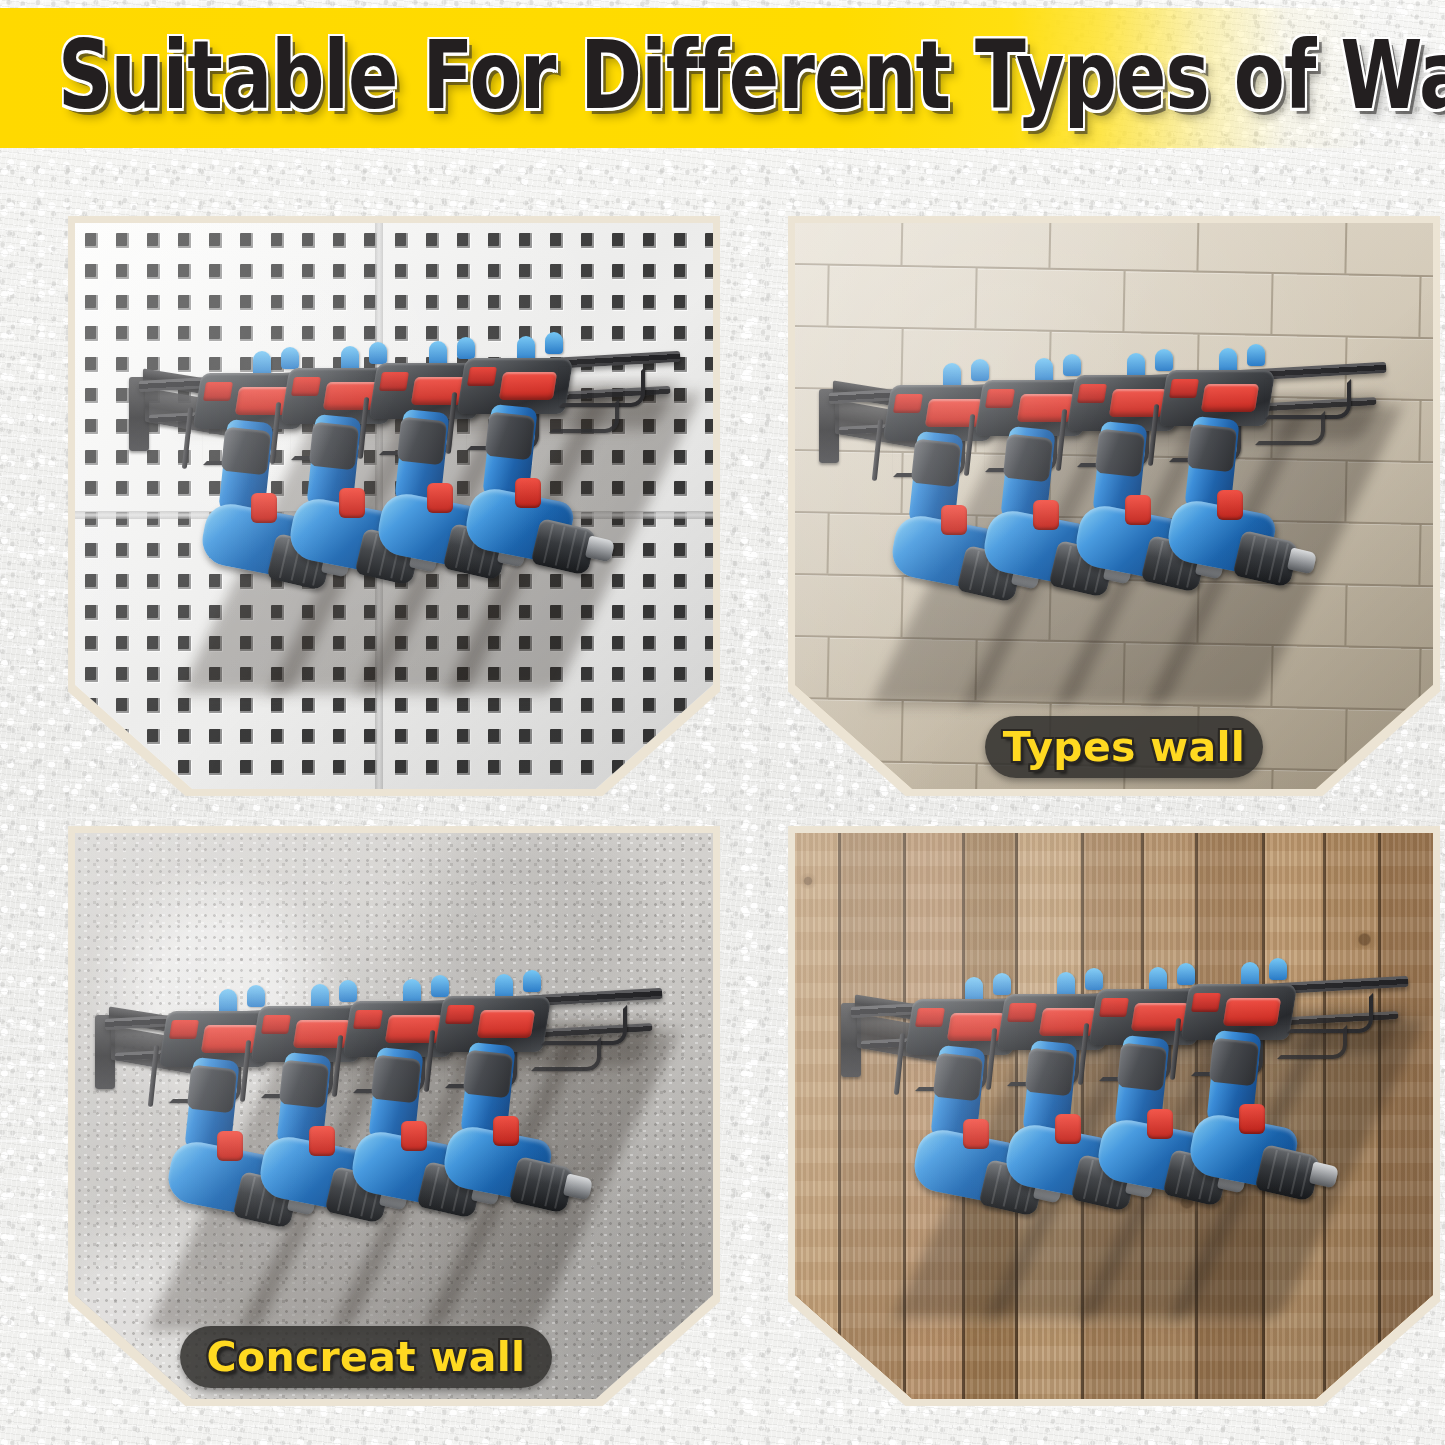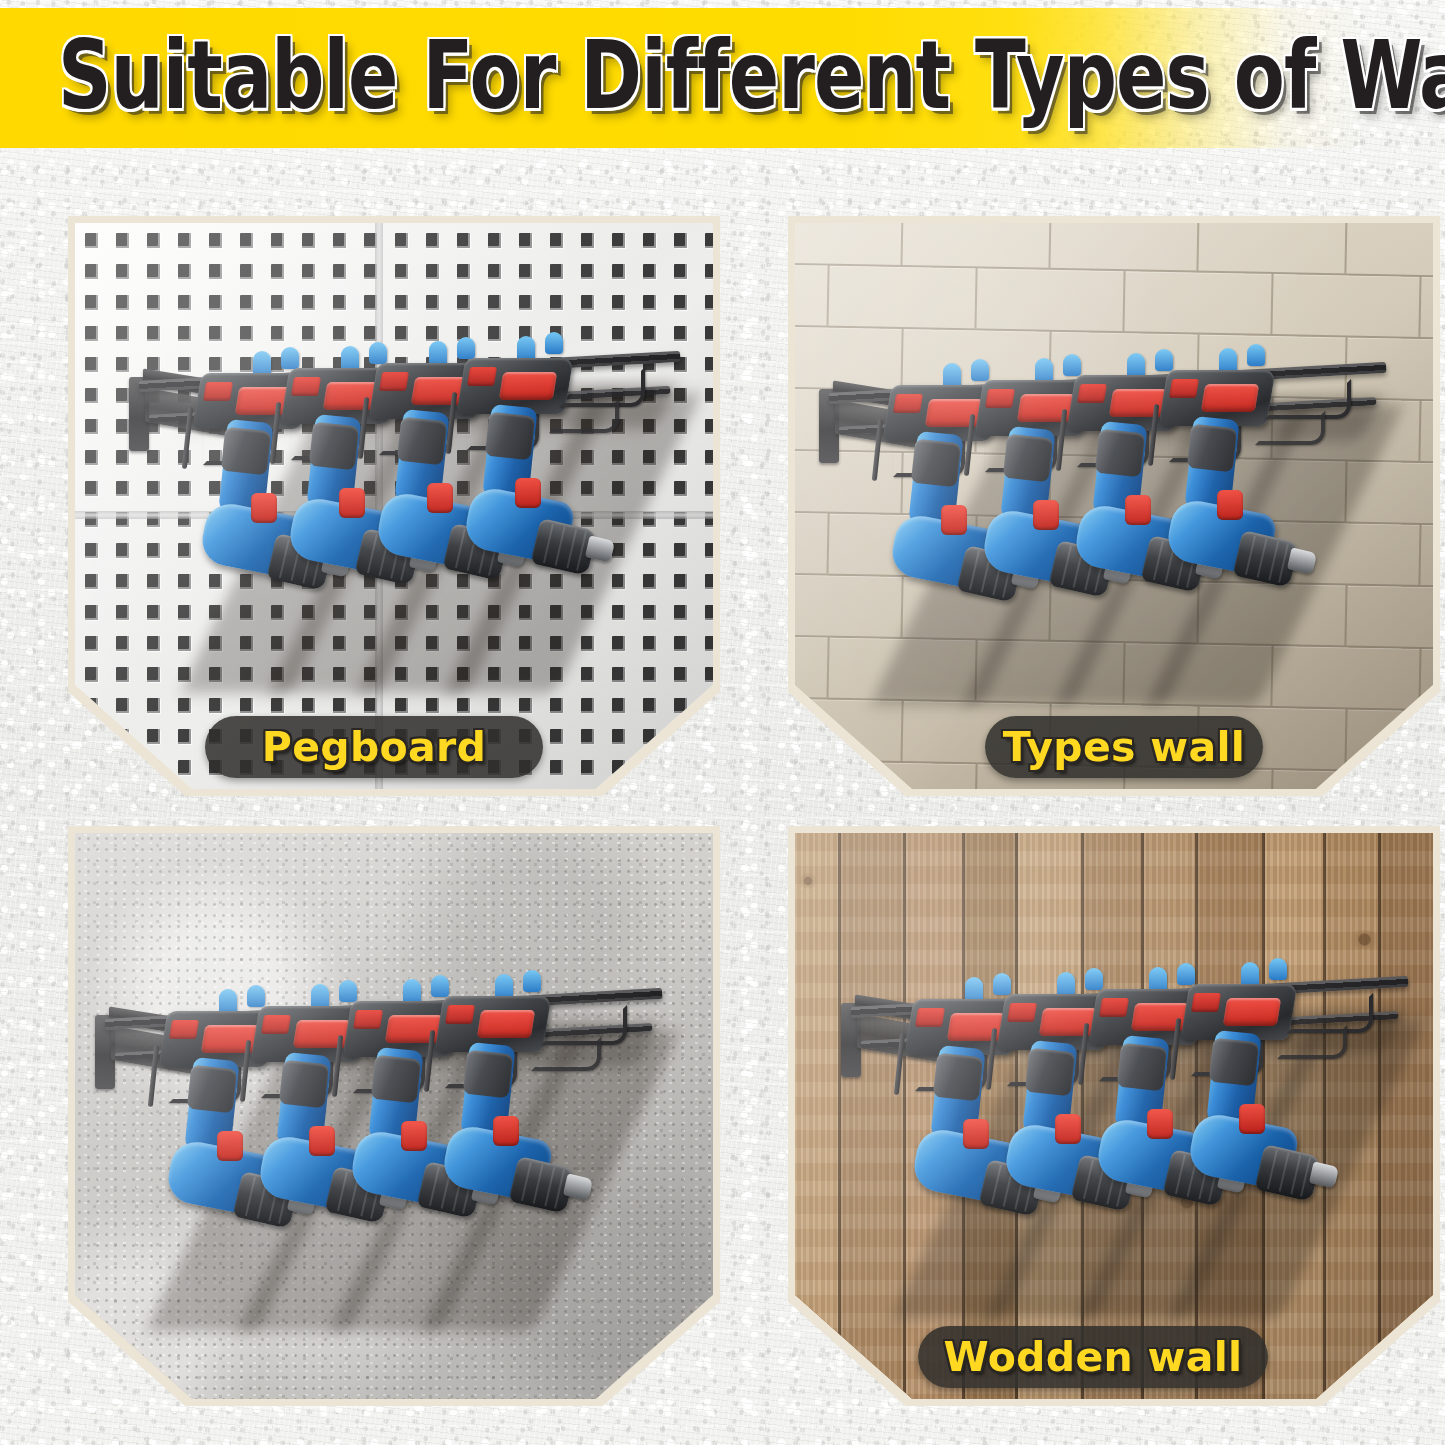--- a/index.html
+++ b/index.html
@@ -1283,23 +1283,20 @@
             </div>
             <div class="hook-wire" style="left:492px;top:160px;width:86px;height:40px"></div>
             <div class="hook-wire" style="left:482px;top:192px;width:70px;height:34px;opacity:.85"></div>
           </div>
         <div class="wall-light"></div>
       </div>
     </div>
 
   </div>
 
-  <div class="caption" id="caption-pegboard">
-    <span class="caption-text">Pegboard</span>
-  </div>
   <div class="caption" id="caption-brick">
     <span class="caption-text">Types wall</span>
   </div>
-  <div class="caption" id="caption-wood">
-    <span class="caption-text">Wodden wall</span>
+  <div class="caption" id="caption-concrete">
+    <span class="caption-text">Concreat wall</span>
   </div>
 
 </div>
 
 </body></html>

